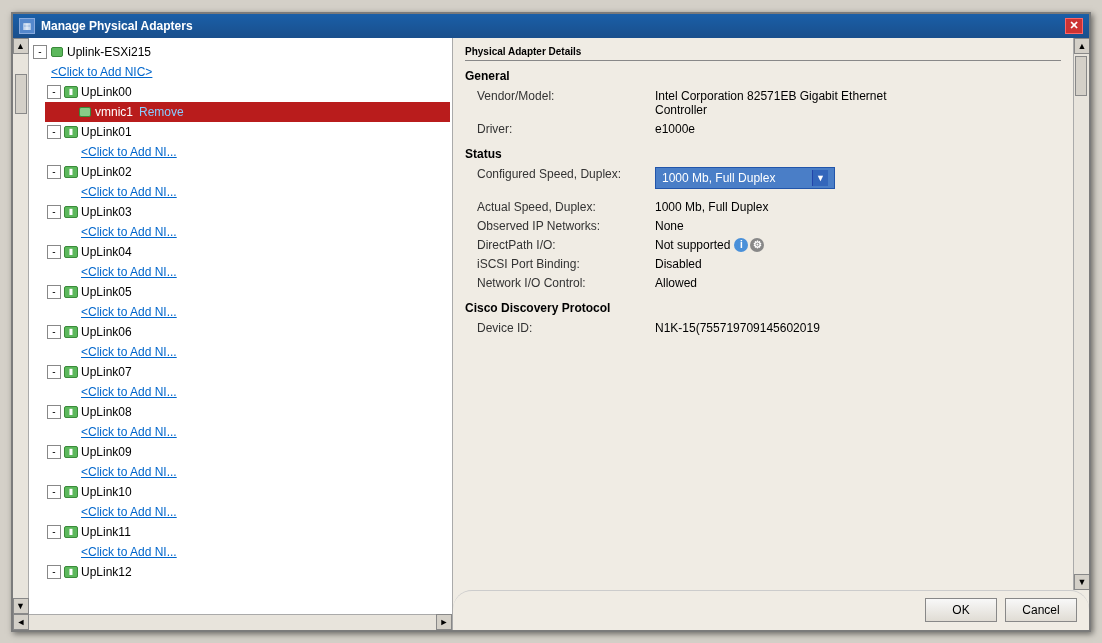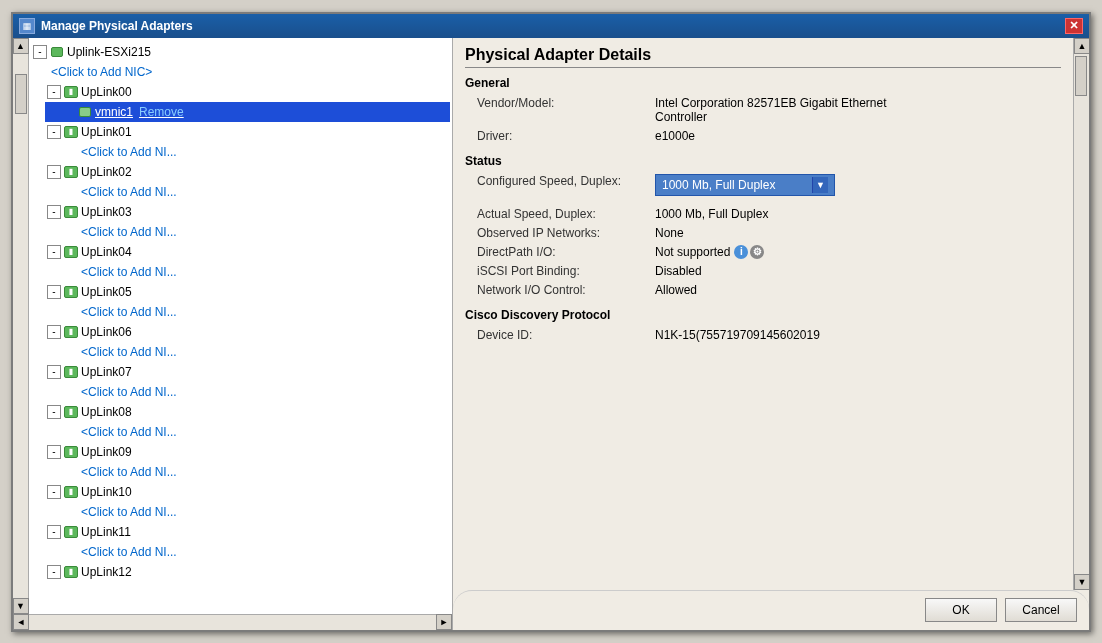--- a/index.html
+++ b/index.html
@@ -119,23 +119,22 @@
       padding: 4px 2px;
       background: white;
     }
     .tree-item {
       padding: 1px 2px;
       cursor: pointer;
       white-space: nowrap;
       line-height: 18px;
     }
     .tree-item.selected {
-      background: #1d4ed8;
+      background: #b91c1c;
       color: white;
-      text-decoration: underline;
     }
     .tree-item.selected .tree-label { color: white; }
     .tree-node {
       display: flex;
       align-items: center;
     }
     .expand-btn {
       width: 14px;
       height: 14px;
       border: 1px solid #888;
@@ -173,20 +172,21 @@
       background: #5cb85c;
       border: 1px solid #3a8a3a;
       border-radius: 2px;
     }
     .tree-label {
       color: #000;
       font-size: 12px;
     }
     .tree-label.clickable {
       color: #0066cc;
+      text-decoration: underline;
     }
     .remove-btn {
       color: #0066cc;
       margin-left: 6px;
       cursor: pointer;
       font-size: 12px;
     }
 
     
     .right-panel {
@@ -570,21 +570,21 @@
         <div class="h-scroll-arrow">◄</div>
         <div class="h-scroll-track"></div>
         <div class="h-scroll-arrow">►</div>
       </div>
     </div>
 
     <div class="right-panel">
       <div class="right-content-wrapper">
         <div class="right-content">
 
-          <div style="font-size:16px; font-weight:bold; margin-bottom:8px; border-bottom:1px solid #888; padding-bottom:3px;">Physical Adapter Details</div>
+          <div style="font-size:10px; font-weight:bold; margin-bottom:8px; border-bottom:1px solid #888; padding-bottom:3px;">Physical Adapter Details</div>
 
           <div>
             <div class="group-title">General</div>
 
             <div class="detail-row">
               <span class="detail-label">Vendor/Model:</span>
               <span class="detail-value" style="max-width:260px;">Intel Corporation 82571EB Gigabit Ethernet Controller</span>
             </div>
 
 

